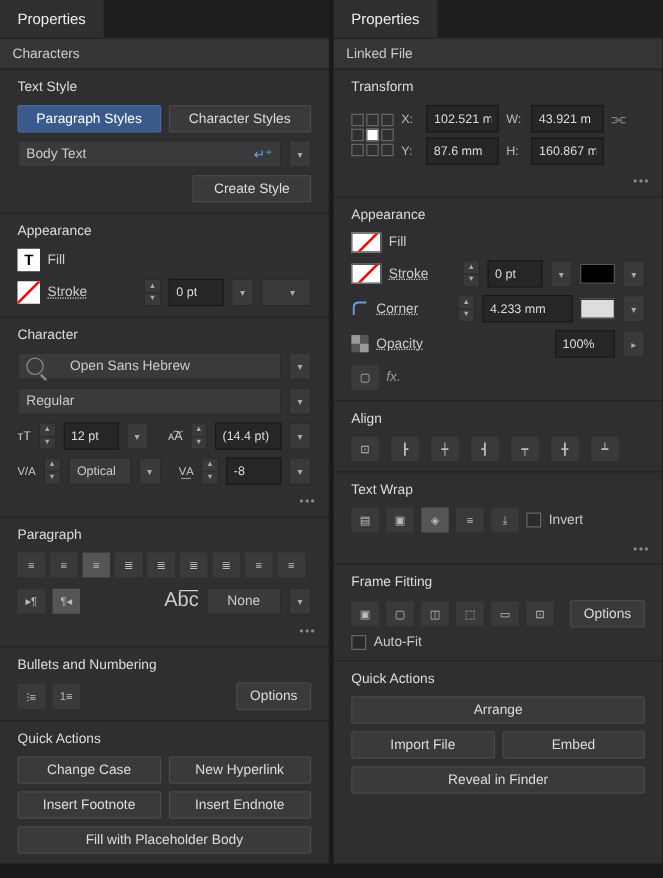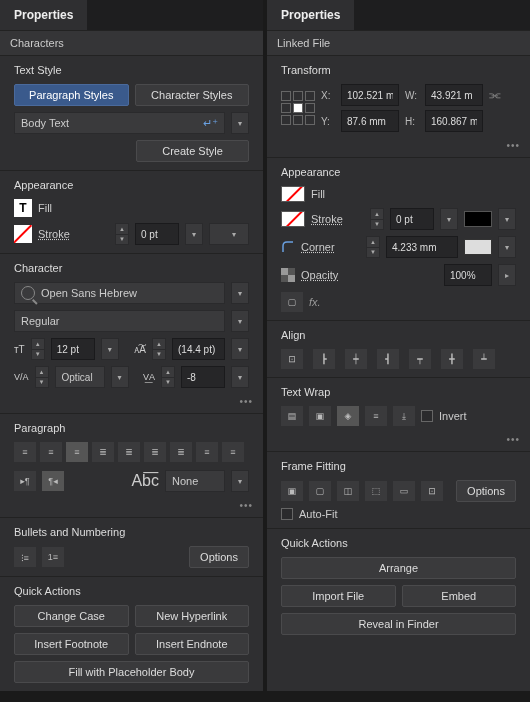--- a/index.html
+++ b/index.html
@@ -1,29 +1,29 @@
 <!DOCTYPE html>
 <html><head>
 <meta charset="utf-8">
 <style>
 * { margin: 0; padding: 0; box-sizing: border-box; font-family: -apple-system, "Segoe UI", Arial, sans-serif; }
 body { background: #1a1a1a; display: flex; gap: 4px; font-size: 11px; color: #ccc; }
 .panel { background: #2f2f31; width: 263px; display: flex; flex-direction: column; }
 .tab-bar { display: flex; background: #1e1e1f; }
-.tab { background: #2f2f31; padding: 8px 14px; font-size: 12px; font-weight: 700; color: #eee; border-right: 1px solid #1e1e1f; }
+.tab { background: #2f2f31; padding: 8px 14px; font-size: 12px; font-weight: 400; color: #eee; border-right: 1px solid #1e1e1f; }
 .sub { padding: 8px 14px; border-top: 1px solid #222; }
 .sub-title { font-size: 11px; color: #ddd; margin-bottom: 8px; }
 .sub-header { font-size: 11px; color: #ccc; padding: 6px 10px; background: #353537; border-top: 1px solid #222; }
 .row { display: flex; align-items: center; gap: 6px; margin-bottom: 6px; }
 .row:last-child { margin-bottom: 0; }
 .btn { background: #3a3a3c; border: 1px solid #4a4a4c; color: #ddd; padding: 4px 10px; font-size: 11px; cursor: pointer; border-radius: 2px; text-align: center; }
 .btn.primary { background: #3a5a8c; border-color: #4a6a9c; color: #fff; }
 .btn.flex { flex: 1; }
 .select { display: flex; align-items: center; background: #3a3a3c; border: 1px solid #2a2a2c; height: 22px; padding: 0 6px; position: relative; cursor: pointer; }
-.select.flex { flex: 1; }
+.select.flex { flex: 1; gap: 15px; }
 .chev { width: 16px; display: flex; align-items: center; justify-content: center; font-size: 8px; color: #aaa; }
 .dd { width: 18px; height: 22px; background: #3a3a3c; border: 1px solid #2a2a2c; display: flex; align-items: center; justify-content: center; cursor: pointer; font-size: 8px; color: #aaa; }
 .input { background: #262628; border: 1px solid #1a1a1c; color: #ddd; height: 22px; padding: 0 5px; width: 58px; font-size: 10px; }
 .stepper { display: flex; flex-direction: column; width: 14px; height: 22px; background: #3a3a3c; border: 1px solid #2a2a2c; }
 .stepper div { flex: 1; display: flex; align-items: center; justify-content: center; font-size: 6px; color: #aaa; cursor: pointer; }
 .stepper div:first-child { border-bottom: 1px solid #2a2a2c; }
 .icon-box { width: 18px; height: 18px; display: flex; align-items: center; justify-content: center; background: #fff; color: #000; font-weight: bold; font-size: 12px; flex-shrink: 0; }
 .swatch { width: 24px; height: 16px; border: 1px solid #555; flex-shrink: 0; }
 .swatch.white-diag { background: #fff; position: relative; overflow: hidden; }
 .swatch.white-diag::after { content: ""; position: absolute; width: 140%; height: 2px; background: red; top: 50%; left: -20%; transform: rotate(-45deg); }
@@ -60,21 +60,21 @@
       <div class="btn flex">Character Styles</div>
     </div>
     <div class="row">
       <div class="select flex">
         <span>Body Text</span>
         <span style="margin-left:auto;color:#6aa0e0;">↵⁺</span>
       </div>
       <div class="dd">▾</div>
     </div>
     <div class="row" style="justify-content:flex-end;">
-      <div class="btn" style="width:113px;">Create Style</div>
+      <div class="btn" style="width:95px;">Create Style</div>
     </div>
   </div>
 
   <div class="sub">
     <div class="sub-title">Appearance</div>
     <div class="row">
       <div class="icon-box">T</div>
       <span>Fill</span>
     </div>
     <div class="row">
@@ -160,21 +160,21 @@
       <div class="align-btn">≣</div>
       <div class="align-btn">≣</div>
       <div class="align-btn">≡</div>
       <div class="align-btn">≡</div>
     </div>
     <div class="row" style="margin-top:8px;">
       <div class="align-btn">▸¶</div>
       <div class="align-btn active">¶◂</div>
       <div style="flex:1"></div>
       <span style="font-size:16px;">Ab͞c</span>
-      <div class="select" style="width:60px;">
+      <div class="select" style="width:60px;justify-content:center;">
           <span>None</span>
         </div>
       <div class="dd">▾</div>
     </div>
   </div>
   <div class="more">•••</div>
 
   <div class="sub">
     <div class="sub-title">Bullets and Numbering</div>
     <div class="row">

